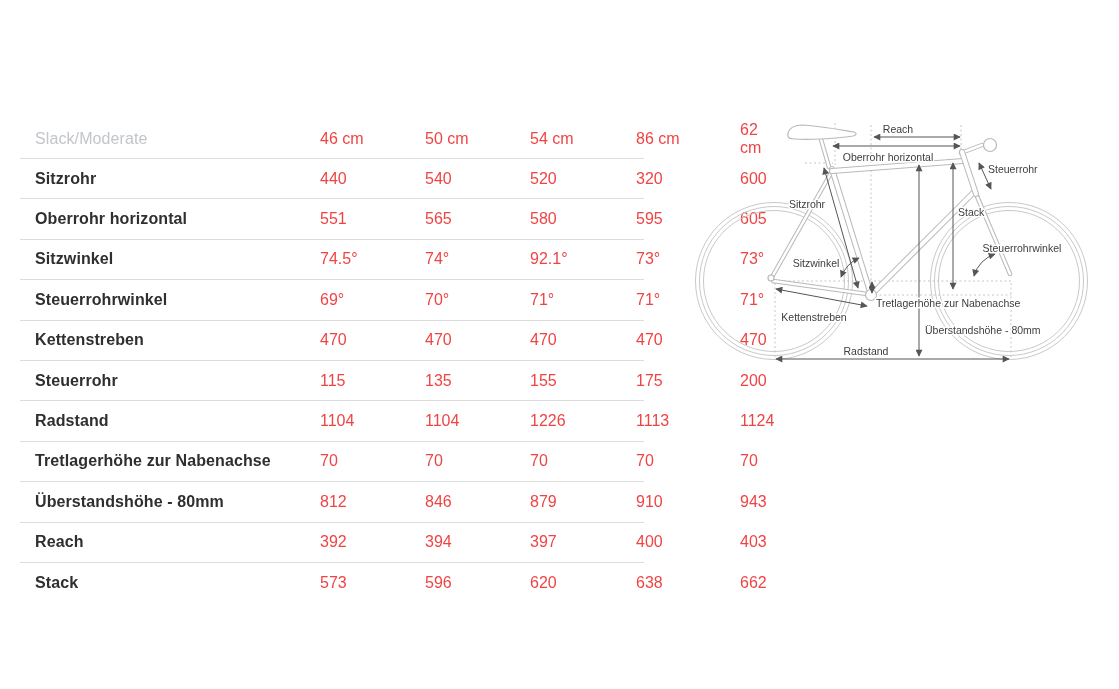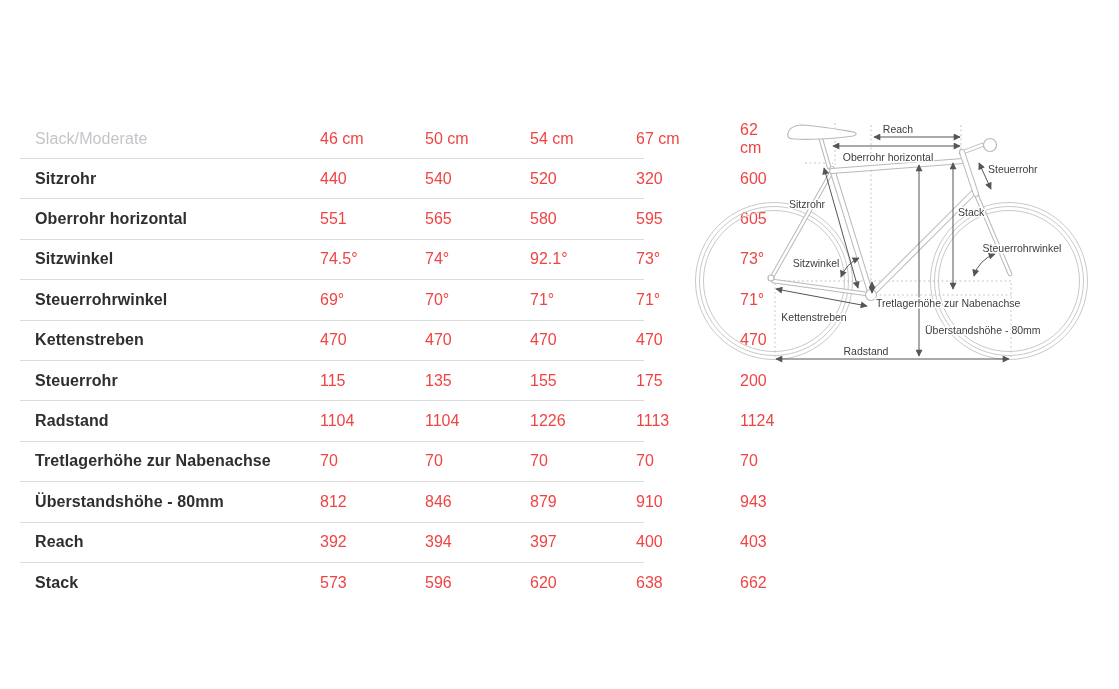--- a/index.html
+++ b/index.html
@@ -30,21 +30,21 @@
 <body>
 
 <div id="stage">
 
   <div class="geo-table">
     <div class="tr hdr">
       <div class="cell-label">Slack/Moderate</div>
       <div class="cell-val">46 cm</div>
       <div class="cell-val">50 cm</div>
       <div class="cell-val">54 cm</div>
-      <div class="cell-val">67 cm</div>
+      <div class="cell-val">86 cm</div>
       <div class="cell-val">62 cm</div>
     </div>
 
     <div class="tr">
       <div class="cell-label">Sitzrohr</div>
       <div class="cell-val">440</div>
       <div class="cell-val">540</div>
       <div class="cell-val">520</div>
       <div class="cell-val">320</div>
       <div class="cell-val">600</div>

